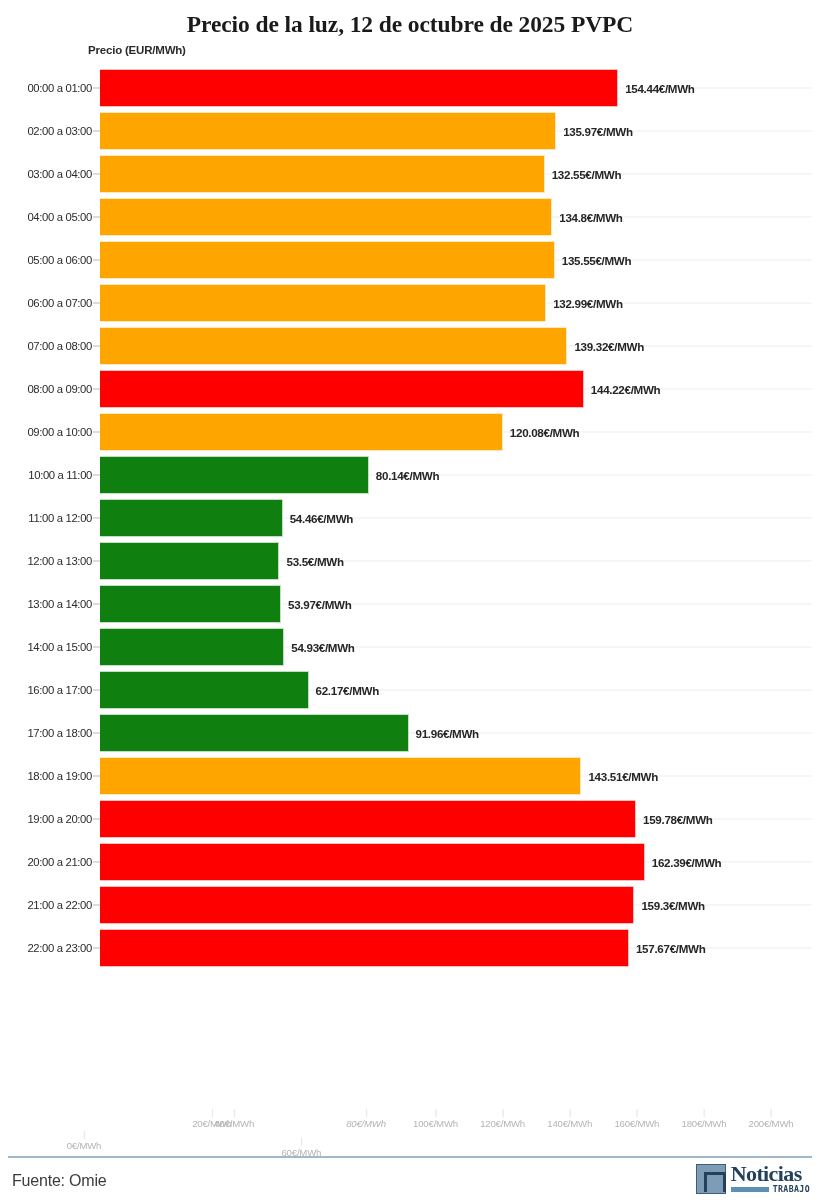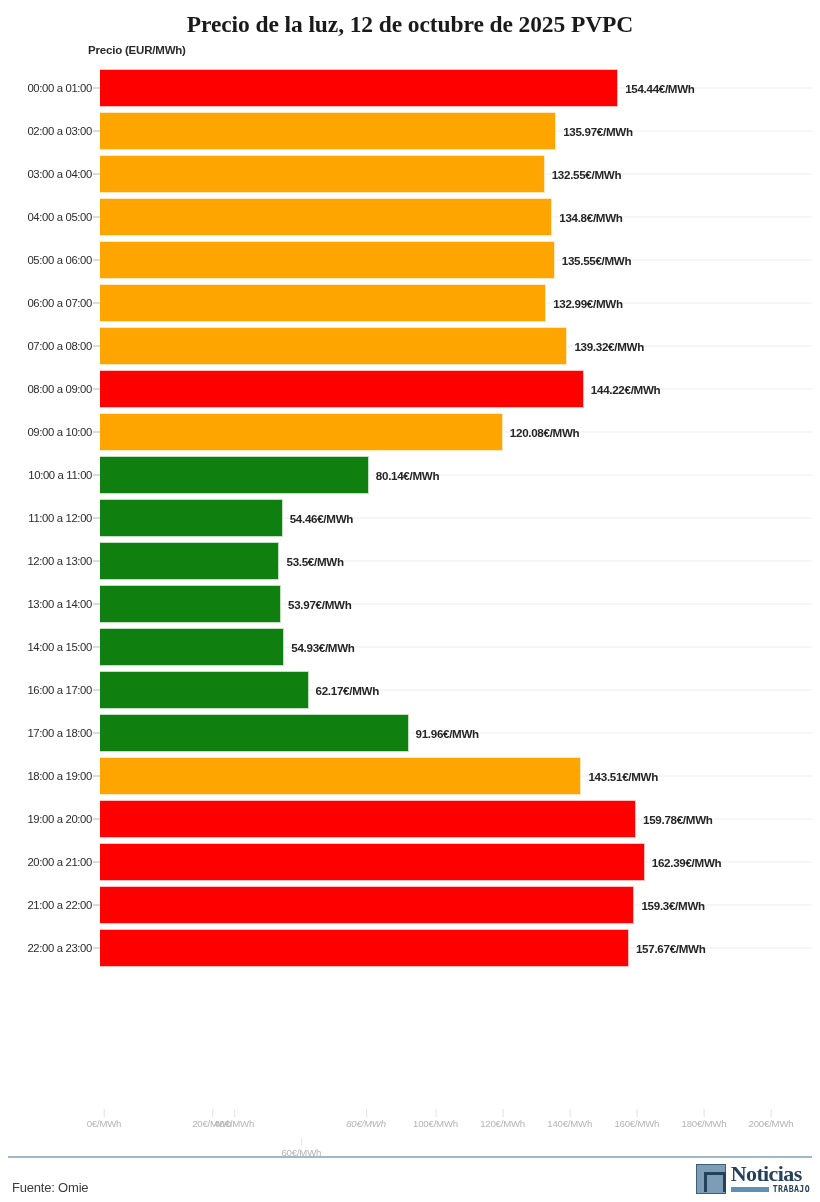--- a/index.html
+++ b/index.html
@@ -147,24 +147,23 @@
   #footer {
     position: absolute;
     left: 0; right: 0;
     top: 1160px;
     height: 42px;
   }
   #source-text {
     position: absolute;
     left: 12px;
     top: 12px;
-    font-size: 13px;
+    font-size: 16px;
     color: #3c3c3c;
     letter-spacing: -0.2px;
-    margin-top: 8px;
   }
   #logo {
     position: absolute;
     right: 10px;
     top: 4px;
     display: flex;
     align-items: flex-start;
     gap: 5px;
   }
   #logo-mark {
@@ -361,21 +360,21 @@
     <div class="row">
       <div class="row-gridline"></div>
       <div class="cat-label">22:00 a 23:00</div>
       <div class="tick-stub"></div>
       <div class="bar red" style="width: 528.983px;"></div>
       <div class="bar-value" style="left: 635.983px;">157.67€/MWh</div>
     </div>
   </div>
 
 <div id="xaxis">
-    <div class="xtick" style="left: 104px;">0€/MWh<div class="xtick-mark"></div></div>
+    <div class="xtick" style="left: 84px; margin-top: 22px;">0€/MWh<div class="xtick-mark"></div></div>
     <div class="xtick" style="left: 171px; margin-left: 41px;">20€/MWh<div class="xtick-mark"></div></div>
     <div class="xtick" style="left: 234.2px;">40€/MWh<div class="xtick-mark"></div></div>
     <div class="xtick" style="left: 301.3px; margin-top: 29px;">60€/MWh<div class="xtick-mark"></div></div>
     <div class="xtick" style="left: 366px; font-style: italic;">80€/MWh<div class="xtick-mark"></div></div>
     <div class="xtick" style="left: 435.5px;">100€/MWh<div class="xtick-mark"></div></div>
     <div class="xtick" style="left: 502.6px;">120€/MWh<div class="xtick-mark"></div></div>
     <div class="xtick" style="left: 569.7px;">140€/MWh<div class="xtick-mark"></div></div>
     <div class="xtick" style="left: 636.8px;">160€/MWh<div class="xtick-mark"></div></div>
     <div class="xtick" style="left: 703.9px;">180€/MWh<div class="xtick-mark"></div></div>
     <div class="xtick" style="left: 771px;">200€/MWh<div class="xtick-mark"></div></div>

